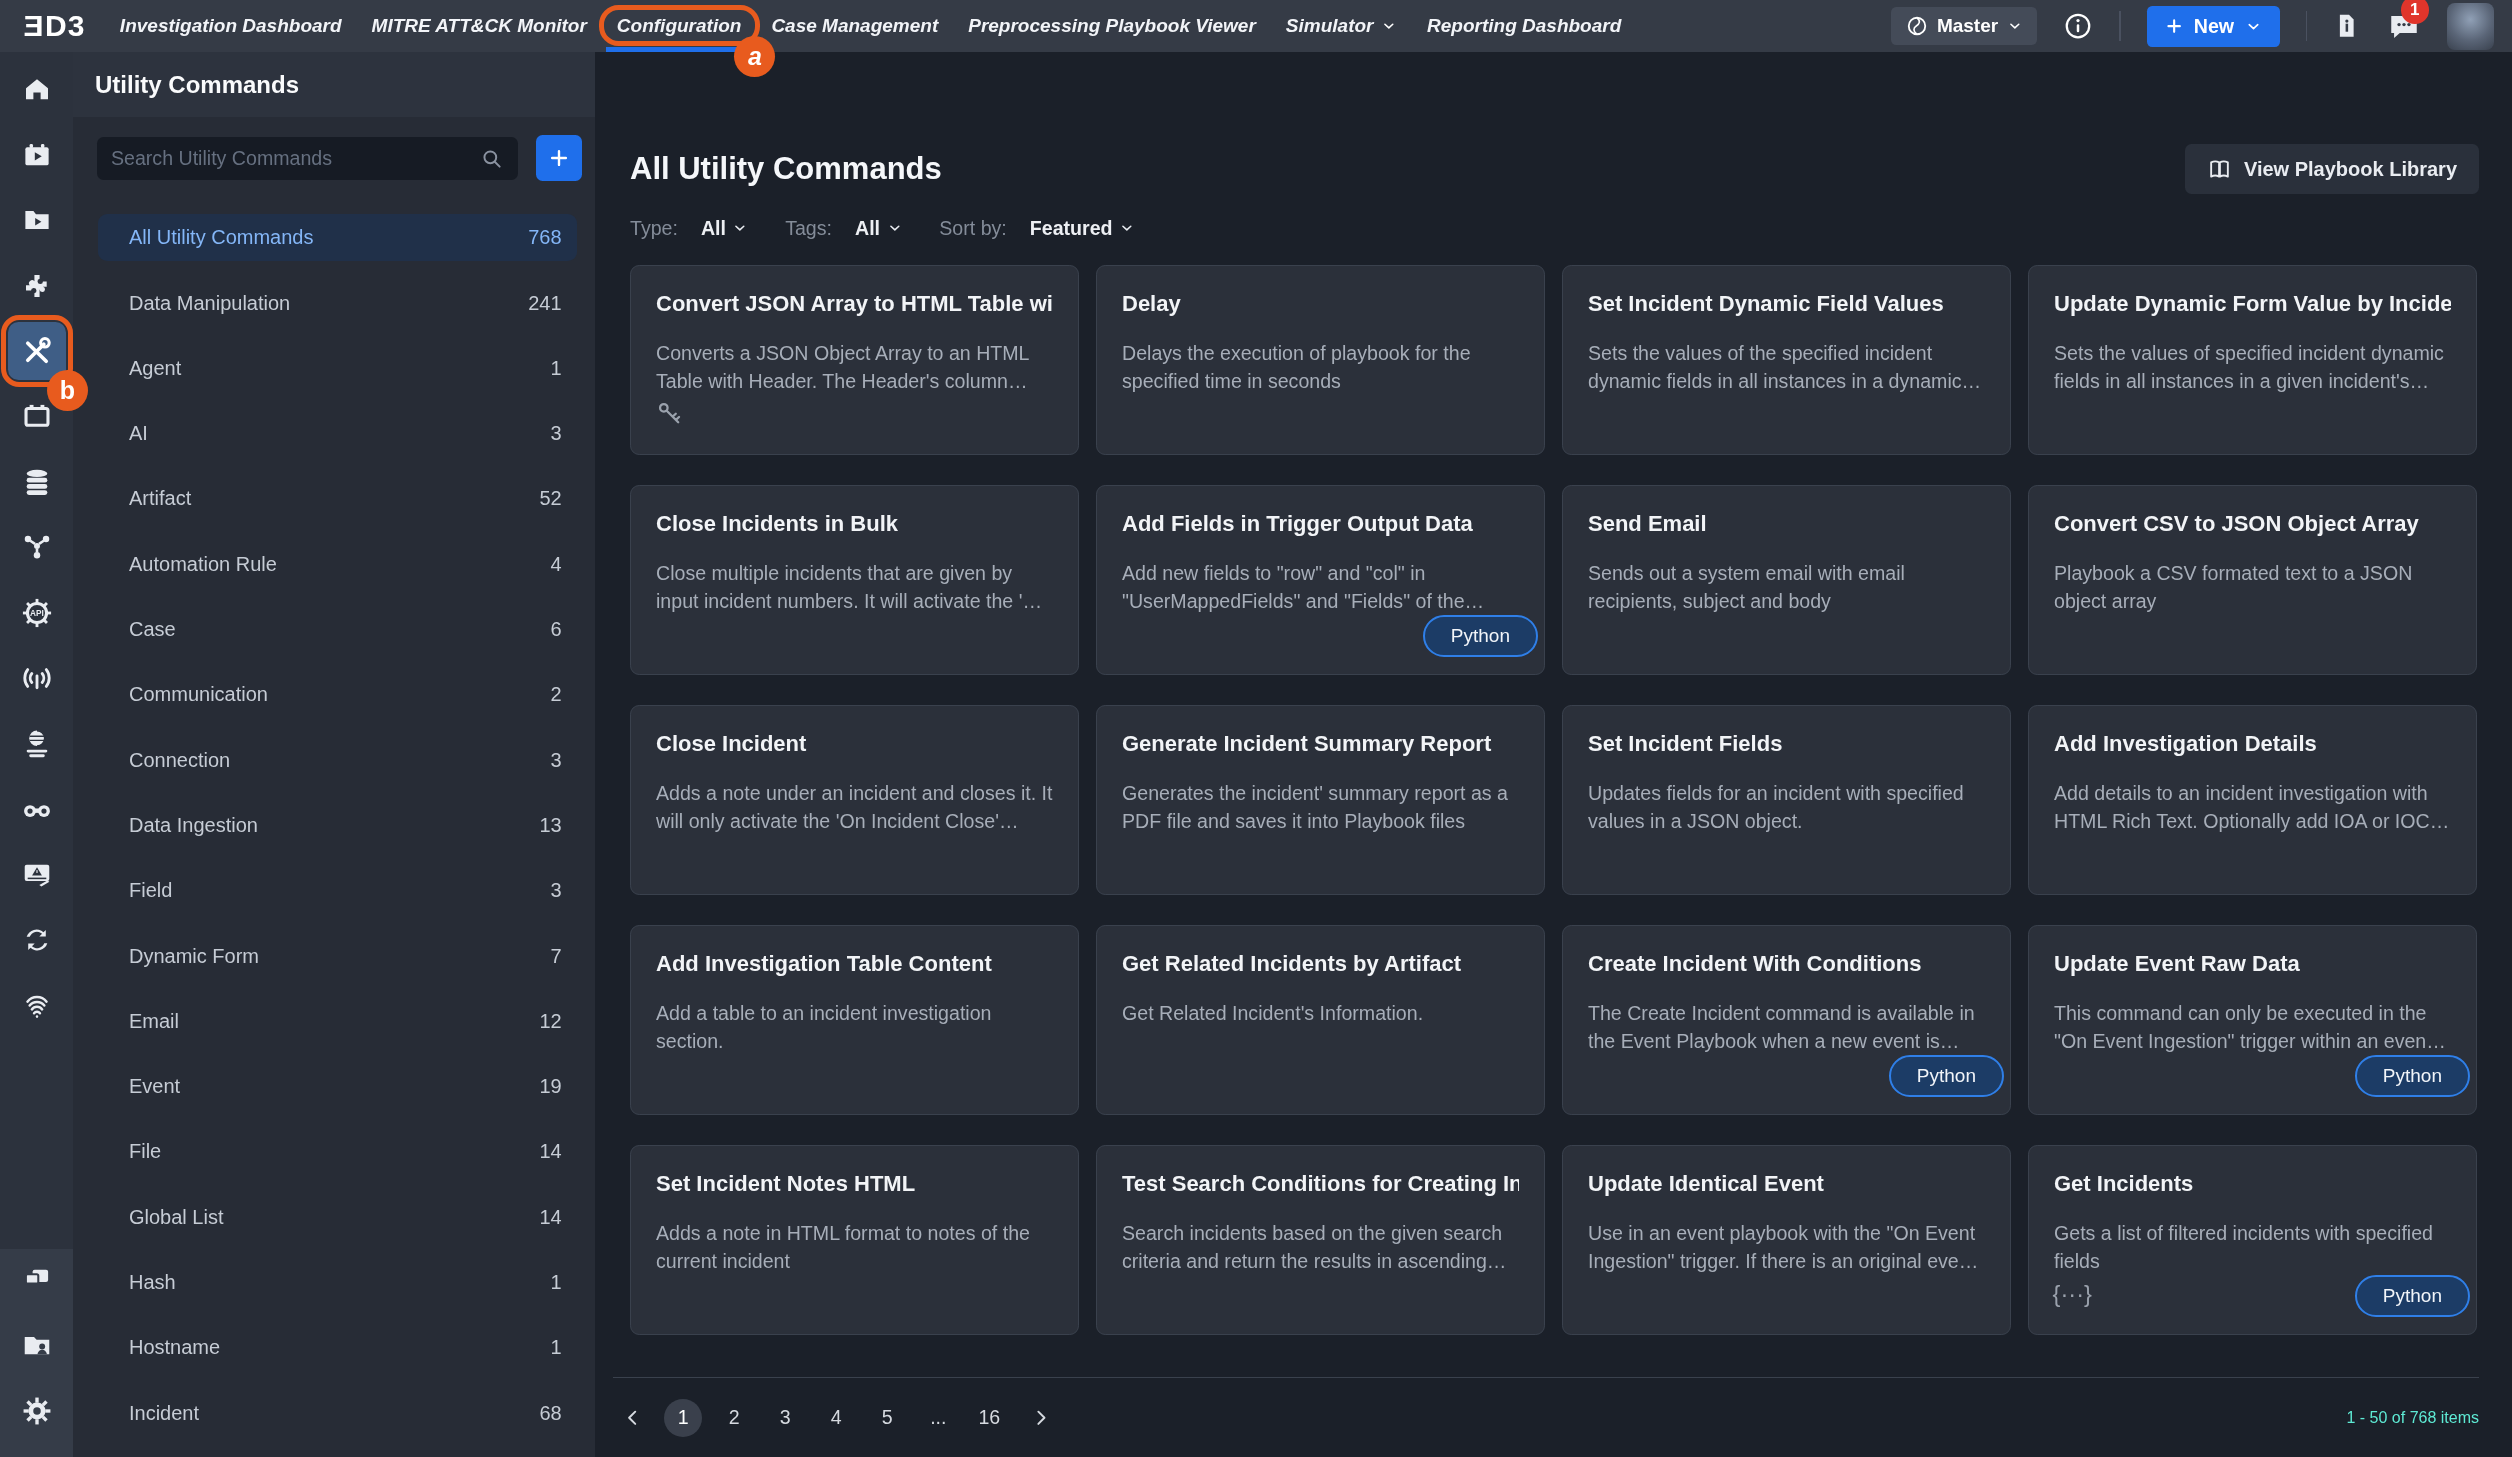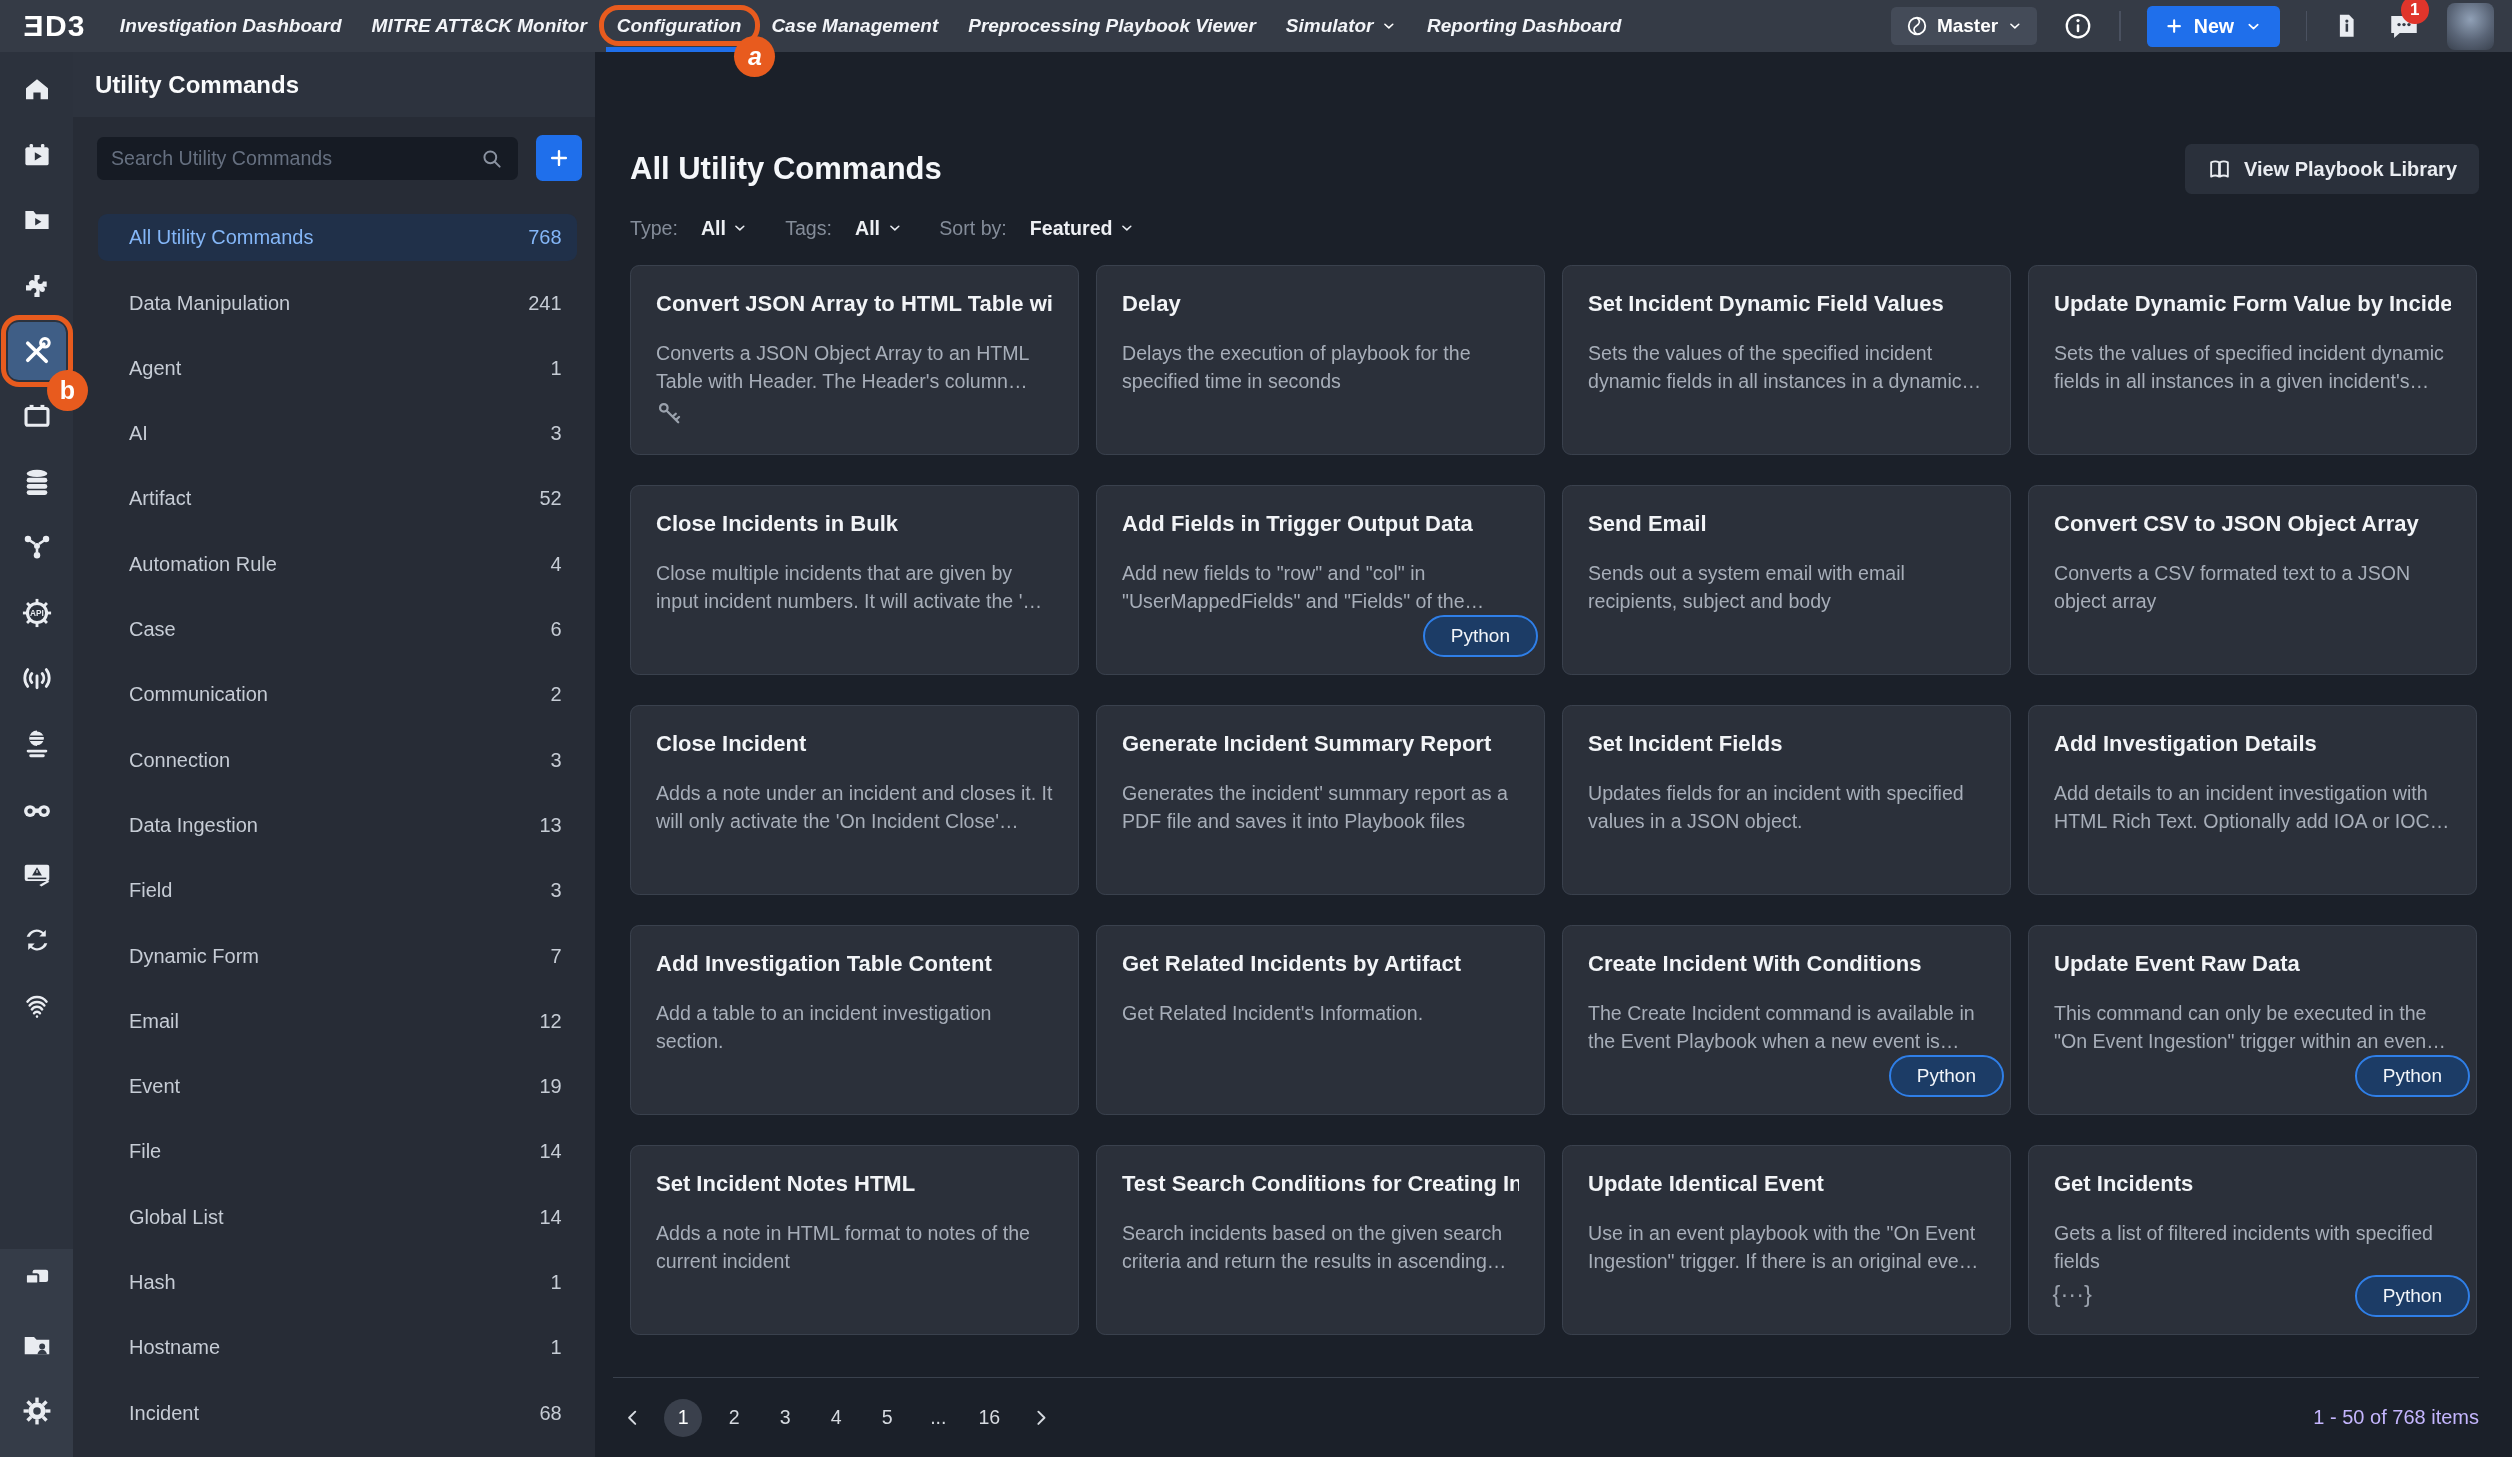--- a/index.html
+++ b/index.html
@@ -90,21 +90,21 @@
   .card-icon { position:absolute; left:23.6px; bottom:26px; width:29px; height:29px; }
   .braces { position:absolute; left:23.6px; bottom:26px; font-size:23.6px; color:#9AA1AC; }
 
   .pager { position:absolute; left:18.3px; right:33px; top:1325px; height:80px; border-top:1.3px solid #3A414D;
            display:flex; align-items:center; justify-content:space-between; }
   .pages { display:flex; align-items:center; gap:13px; }
   .page { min-width:38px; height:38px; border-radius:50%; display:flex; align-items:center;
           justify-content:center; font-size:19.6px; color:#D6DAE0; cursor:pointer; padding:0 3.9px; }
   .page.active { background:#3A404C; color:#FFF; }
   .page-chev { width:38px; height:38px; display:flex; align-items:center; justify-content:center; cursor:pointer; }
-  .summary { font-size:20px; color:#c4b5fd; }
+  .summary { font-size:16px; color:#5eead4; }
 </style>
 </head>
 <body>
 
 <header class="topbar">
   <div class="logo">ƎD3</div>
   <nav class="nav" id="nav">
       <div class="nav-item">
         <span>Investigation Dashboard</span>
       </div>
@@ -533,21 +533,21 @@
         <div class="card-title">Add Fields in Trigger Output Data</div>
     <div class="card-desc">Add new fields to "row" and "col" in "UserMappedFields" and "Fields" of the Trigger...</div>
         <span class="python">Python</span>
       </div>
       <div class="card">
         <div class="card-title">Send Email</div>
     <div class="card-desc">Sends out a system email with email recipients, subject and body</div>
       </div>
       <div class="card">
         <div class="card-title">Convert CSV to JSON Object Array</div>
-    <div class="card-desc">Converts a CSV formated text to a JSON object array</div>
+    <div class="card-desc">Playbook a CSV formated text to a JSON object array</div>
       </div>
       <div class="card">
         <div class="card-title">Close Incident</div>
     <div class="card-desc">Adds a note under an incident and closes it. It will only activate the 'On Incident Close' trigger of the...</div>
       </div>
       <div class="card">
         <div class="card-title">Generate Incident Summary Report</div>
     <div class="card-desc">Generates the incident' summary report as a PDF file and saves it into Playbook files</div>
       </div>
       <div class="card">

